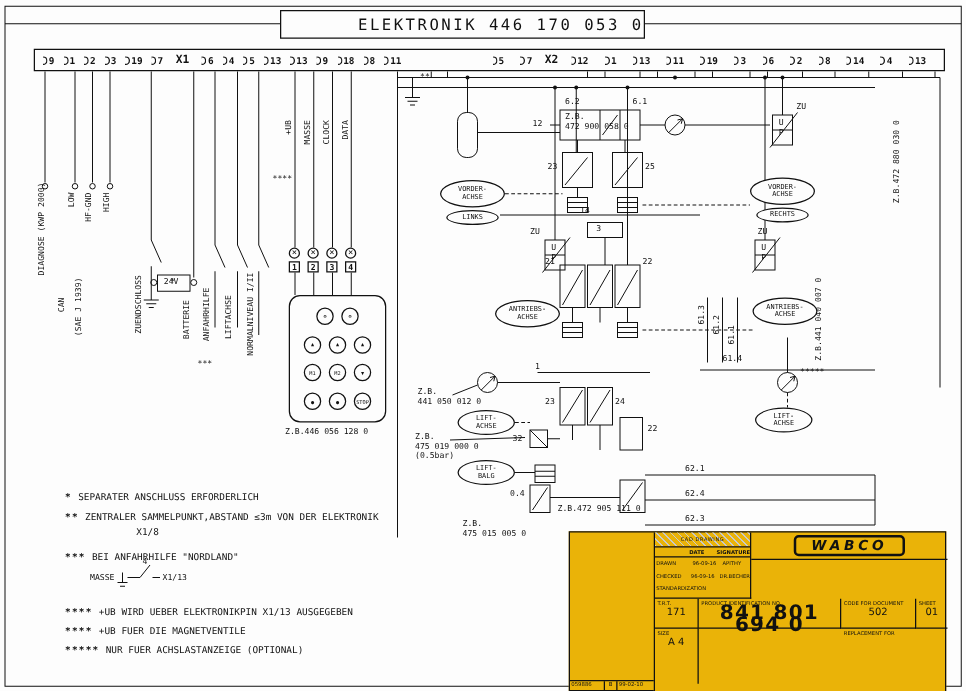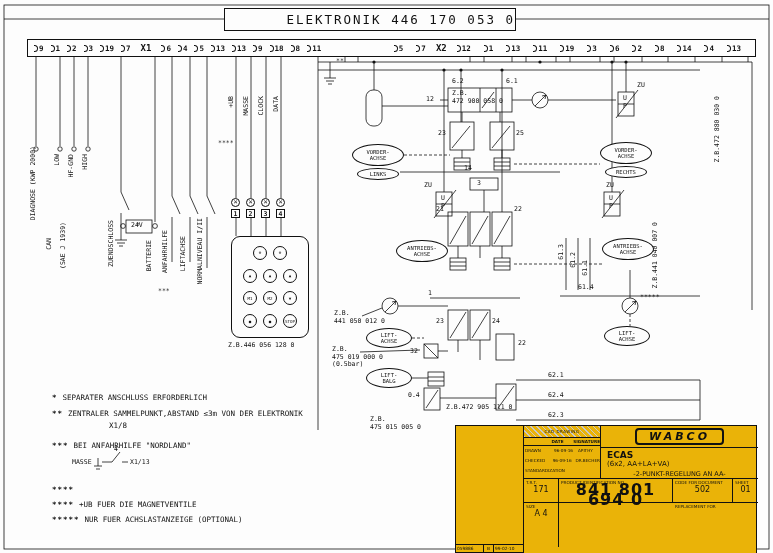--- a/index.html
+++ b/index.html
@@ -367,21 +367,21 @@
         <span class="rbtn">●</span>
         <span class="rbtn">STOP</span>
       </div>
   </div>
 
   <div id="footnotes">
     <div class="fnote" style="top:393px"><span class="stars">*</span><span>SEPARATER ANSCHLUSS ERFORDERLICH</span></div>
     <div class="fnote" style="top:409px"><span class="stars">**</span><span>ZENTRALER SAMMELPUNKT,ABSTAND ≤3m VON DER ELEKTRONIK</span></div>
     <div class="fnote ind" style="top:421px"><span class="stars"></span><span>X1/8</span></div>
     <div class="fnote" style="top:441px"><span class="stars">***</span><span>BEI ANFAHRHILFE "NORDLAND"</span></div>
-    <div class="fnote" style="top:485px"><span class="stars">****</span></div>
+    <div class="fnote" style="top:485px"><span class="stars">****</span><span>+UB WIRD UEBER ELEKTRONIKPIN X1/13 AUSGEGEBEN</span></div>
     <div class="fnote" style="top:500px"><span class="stars">****</span><span>+UB FUER DIE MAGNETVENTILE</span></div>
     <div class="fnote" style="top:515px"><span class="stars">*****</span><span>NUR FUER ACHSLASTANZEIGE (OPTIONAL)</span></div>
   </div>
 
   <div id="tblock">
     <div class="tb-rev">
       <div class="revwrap">
         <div>
 
         <div class="revrow">
@@ -424,25 +424,20 @@
           <div class="sigrow">
             <span class="role">STANDARDIZATION</span>
             <span class="date"></span>
             <span class="sig"></span>
           </div>
         </div>
     </div>
     <div class="tb-brand">
       <span class="brandbox">WABCO</span>
     </div>
-    <div class="tb-desc">
-      <div class="d1">ECAS</div>
-      <div class="d2">(6x2, AA+LA+VA)</div>
-      <div class="d3">-2-PUNKT-REGELUNG AN AA-</div>
-    </div>
     <div class="cell" id="c-trt">
       <span class="cl">T.R.T.</span>
         <span class="cv">171</span>
     </div>
     <div class="cell" id="c-pid">
       <span class="cl">PRODUCT IDENTIFICATION NO.</span>
         <span class="cv big">841 801 694 0</span>
     </div>
     <div class="cell" id="c-doc">
       <span class="cl">CODE FOR DOCUMENT</span>

